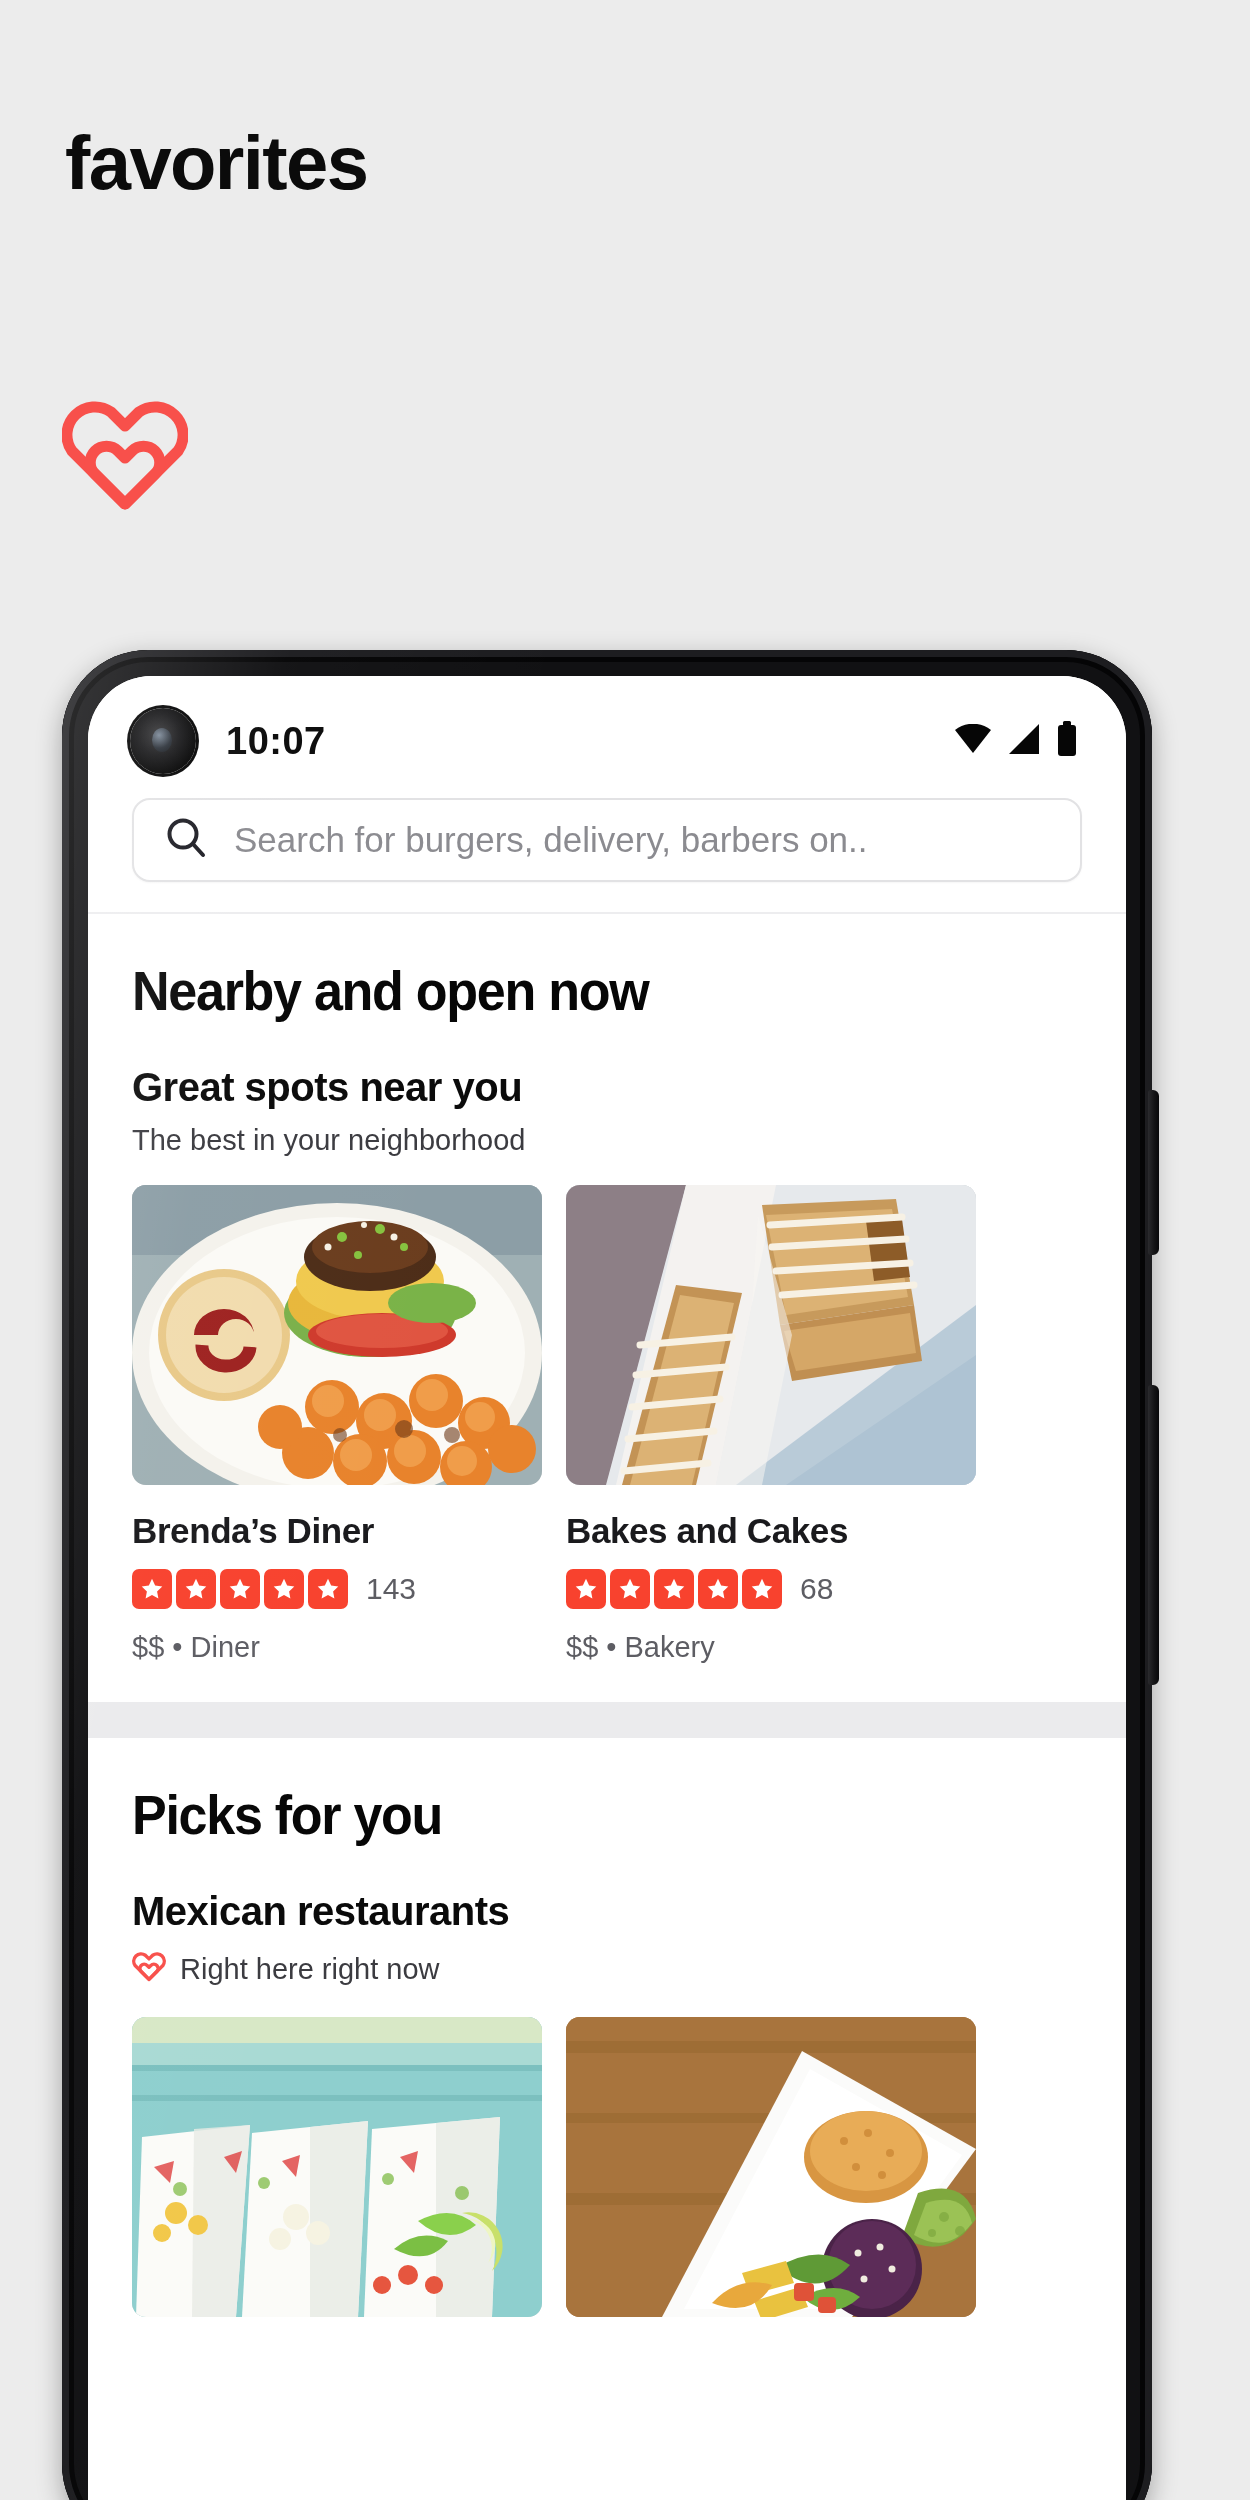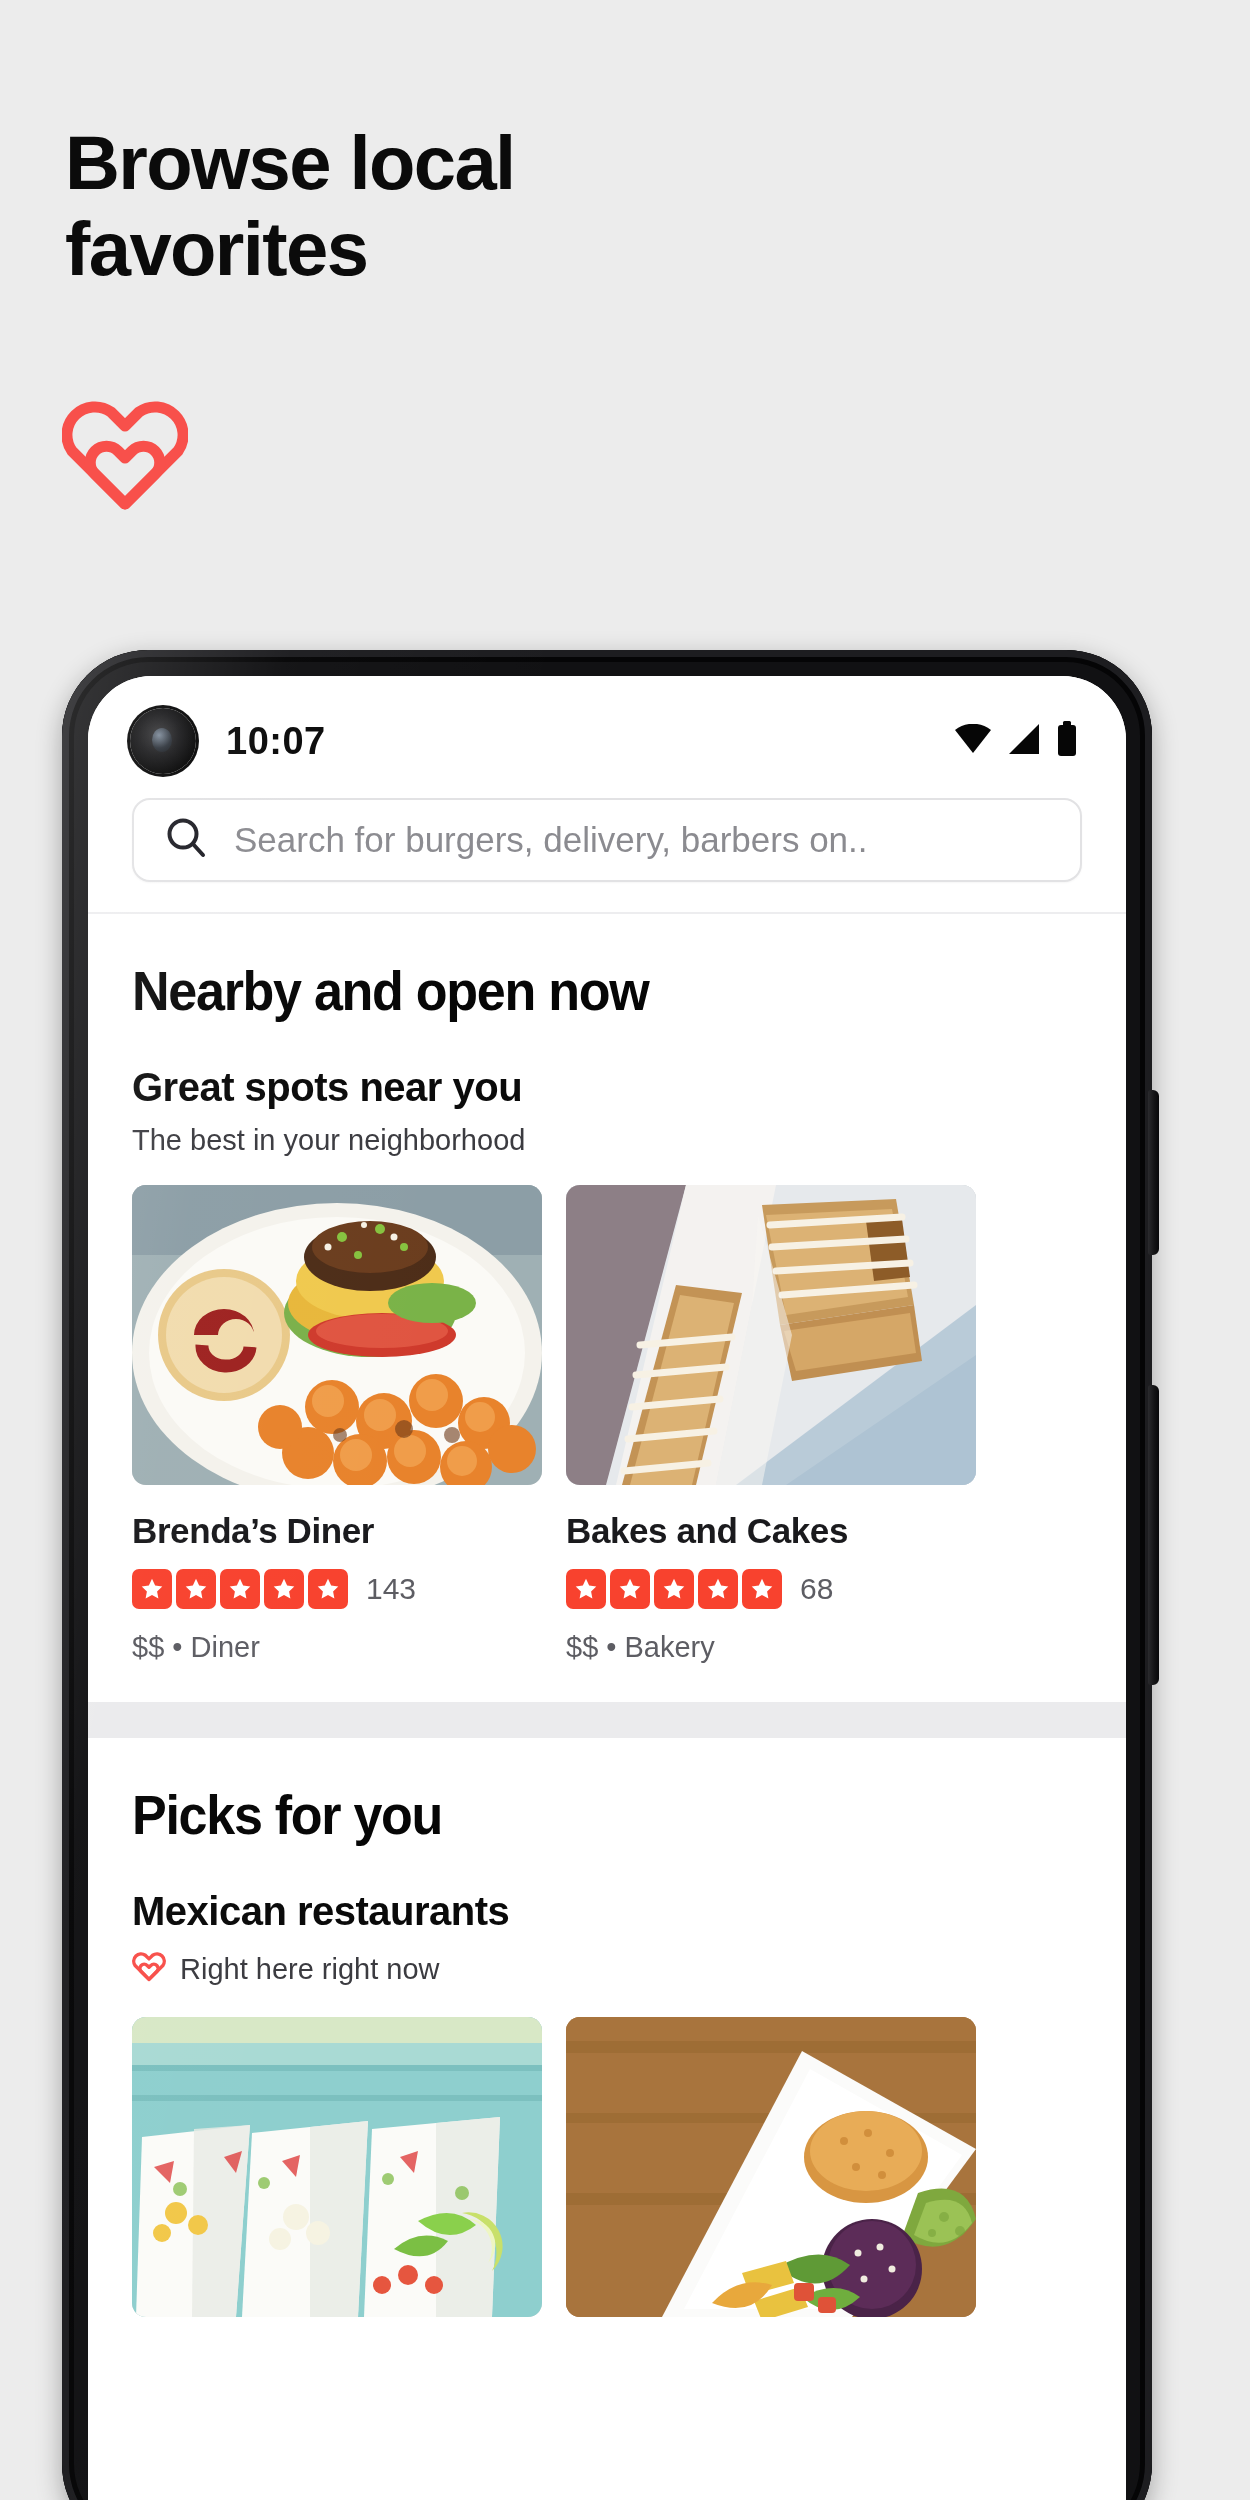--- a/index.html
+++ b/index.html
@@ -253,21 +253,20 @@
     width: 100%;
   }
 </style>
 </head>
 <body>
 
 <div class="page">
 
   <div class="promo">
     <div class="promo-headline">
-      <div>Browse local</div>
       <div>favorites</div>
     </div>
   </div>
 
   <div class="promo-logo">
     <svg viewBox="0 0 126 122">
       <g fill="none" stroke="#f8504b" stroke-linecap="round" stroke-linejoin="round">
         <path d="M63 112 L10 59 A28 28 0 0 1 49 20 L63 34 L77 20 A28 28 0 0 1 116 59 L63 112" stroke-width="11"></path>
         <path d="M63 112 L33 82 A16 16 0 0 1 56 59 L63 66 L70 59 A16 16 0 0 1 93 82 L63 112" stroke-width="11"></path>
       </g>

